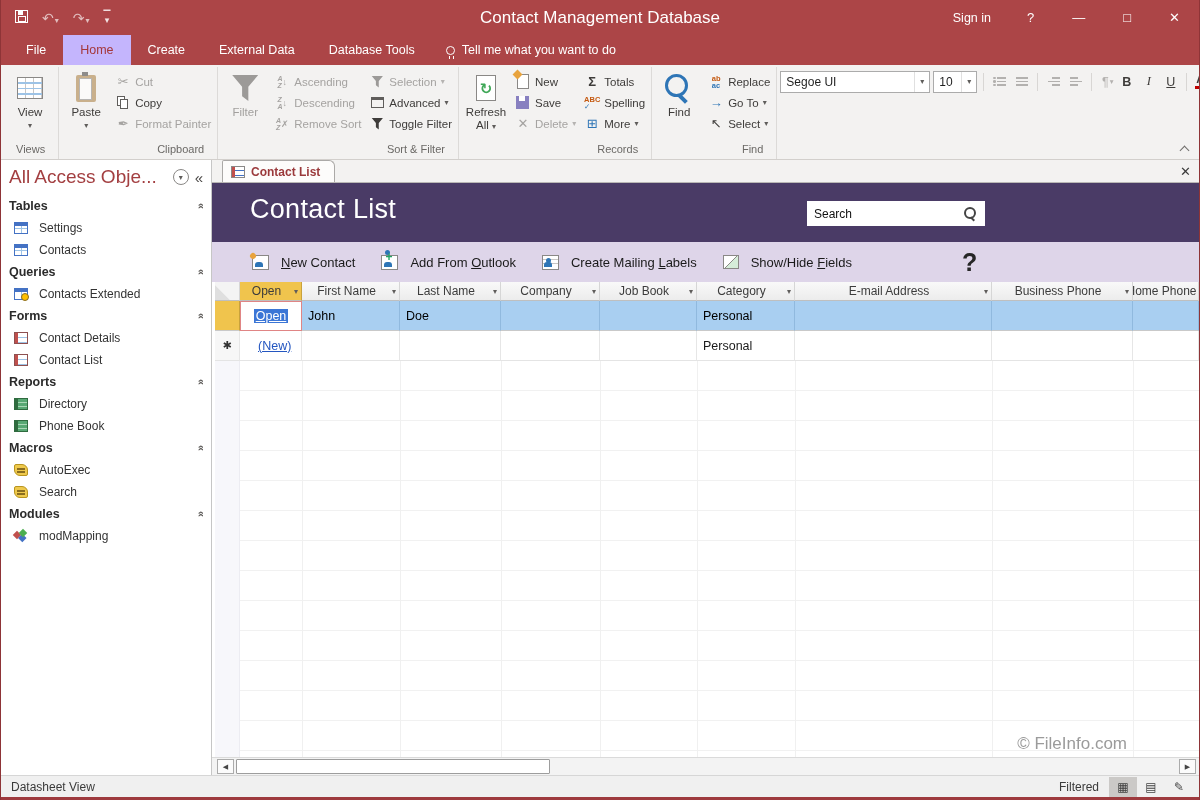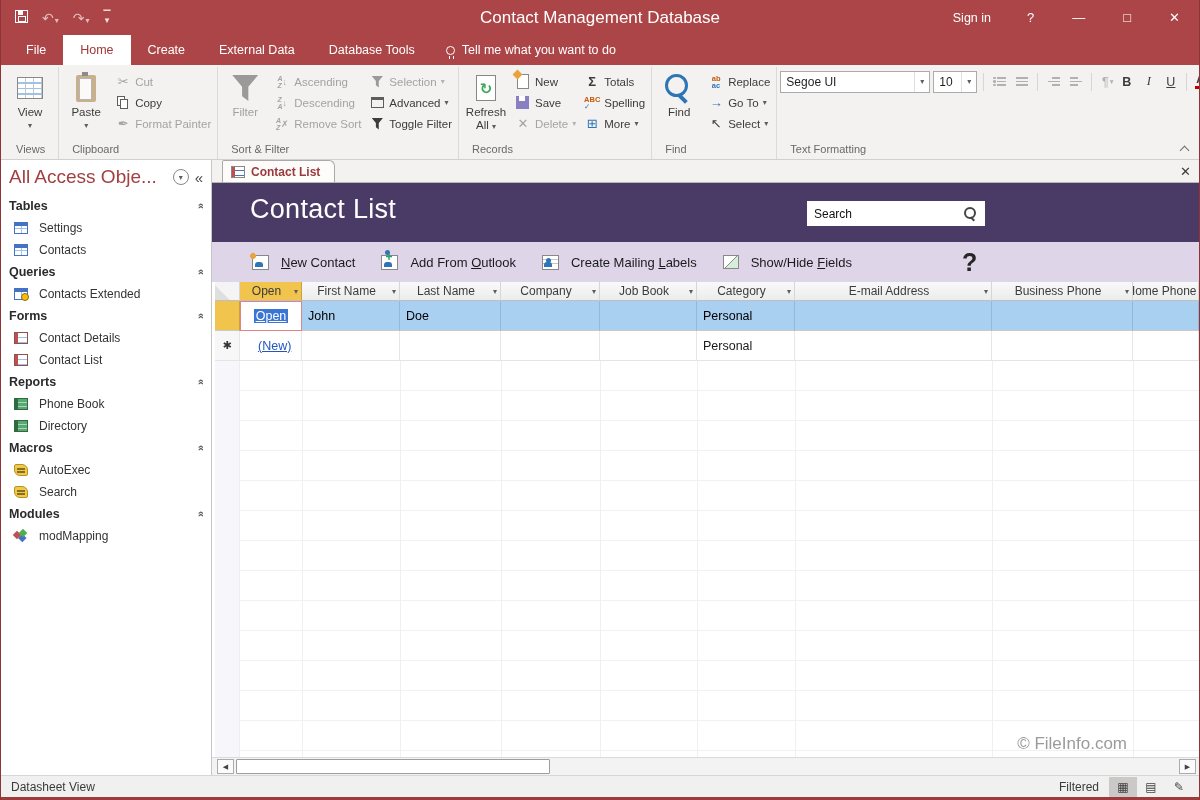--- a/index.html
+++ b/index.html
@@ -17,30 +17,30 @@
   .floppy:after { content:""; position:absolute; left:2px; bottom:0; width:6px; height:4px; border:1px solid #fff; }
   .qat-custom { display:inline-flex; flex-direction:column; align-items:center; line-height:5px; color:rgba(255,255,255,.85); font-size:9px; }
   .win-title { position:absolute; left:50%; transform:translateX(-50%); font-size:17px; color:#fff; white-space:nowrap; }
   .tb-right { margin-left:auto; display:flex; align-items:flex-end; height:100%; }
   .tb-btn { height:100%; display:flex; align-items:center; justify-content:center; font-size:12.5px; color:#fff; padding:0 17px; cursor:default; }
   .tb-btn.sym { font-size:13px; padding:0 19px; }
 
   
   .tabrow { height:30px; background:var(--titlebar); display:flex; align-items:flex-end; padding-left:8px; }
   .rtab { height:30px; display:flex; align-items:center; padding:0 17px; font-size:12.5px; color:#fff; }
-  .rtab.active { background:#ffffff; color:var(--accent-red); }
+  .rtab.active { background:#c4b5fd; color:var(--accent-red); }
   .tellme { display:flex; align-items:center; gap:7px; margin-left:14px; color:#fff; font-size:12.5px; height:30px; }
   .bulb { width:9px; height:9px; border:1.3px solid #fff; border-radius:50%; position:relative; display:inline-block; }
   .bulb:after { content:""; position:absolute; left:2px; top:9px; width:3px; height:3px; border-left:1.3px solid #fff; border-right:1.3px solid #fff; }
 
   
   .ribbon { height:95px; background:#F3F2F1; border-bottom:1px solid #D2CFCC; display:flex; padding:2px 0 0 2px; position:relative; }
   .rgroup { display:flex; flex-direction:column; border-right:1px solid #DCDAD8; padding:2px 3px 0 3px; }
   .rbody { flex:1; display:flex; align-items:flex-start; gap:2px; }
-  .rlabel { height:16px; font-size:11px; color:#6B6966; text-align:left; position:relative; padding:0 10px; }
+  .rlabel { height:16px; font-size:11px; color:#6B6966; text-align:right; position:relative; padding:0 10px; }
   .bigbtn { display:flex; flex-direction:column; align-items:center; justify-content:flex-start; width:48px; padding-top:4px; font-size:11.5px; color:#3E3C3A; text-align:center; line-height:13px; }
   .bigbtn .bicon { height:30px; display:flex; align-items:center; justify-content:center; margin-bottom:3px; }
   .bigbtn .dd { font-size:8px; color:#5f5d5b; }
   .bigbtn.dim { color:#A2A09E; }
   .scol { display:flex; flex-direction:column; justify-content:flex-start; padding-top:2px; }
   .sbtn { height:21px; display:flex; align-items:center; gap:4px; font-size:11.5px; color:#3E3C3A; padding:0 3px; white-space:nowrap; }
   .sbtn.dim { color:#A5A3A1; }
   .sbtn .dd { font-size:8px; color:#5f5d5b; }
   .sbtn.dim .dd { color:#B5B3B1; }
   .i16 { width:16px; height:16px; display:inline-flex; align-items:center; justify-content:center; font-size:13px; flex:none; }
@@ -600,25 +600,25 @@
         <div class="nitem">
             <span class="nicon ic-form"></span>
             <span>Contact List</span>
           </div>
         <div class="nsec">
             <span>Reports</span>
             <span class="chev">»</span>
           </div>
         <div class="nitem">
             <span class="nicon ic-report"></span>
+            <span>Directory</span>
+          </div>
+        <div class="nitem">
+            <span class="nicon ic-report"></span>
             <span>Phone Book</span>
-          </div>
-        <div class="nitem">
-            <span class="nicon ic-report"></span>
-            <span>Directory</span>
           </div>
         <div class="nsec">
             <span>Macros</span>
             <span class="chev">»</span>
           </div>
         <div class="nitem">
             <span class="nicon ic-macro"></span>
             <span>AutoExec</span>
           </div>
         <div class="nitem">

